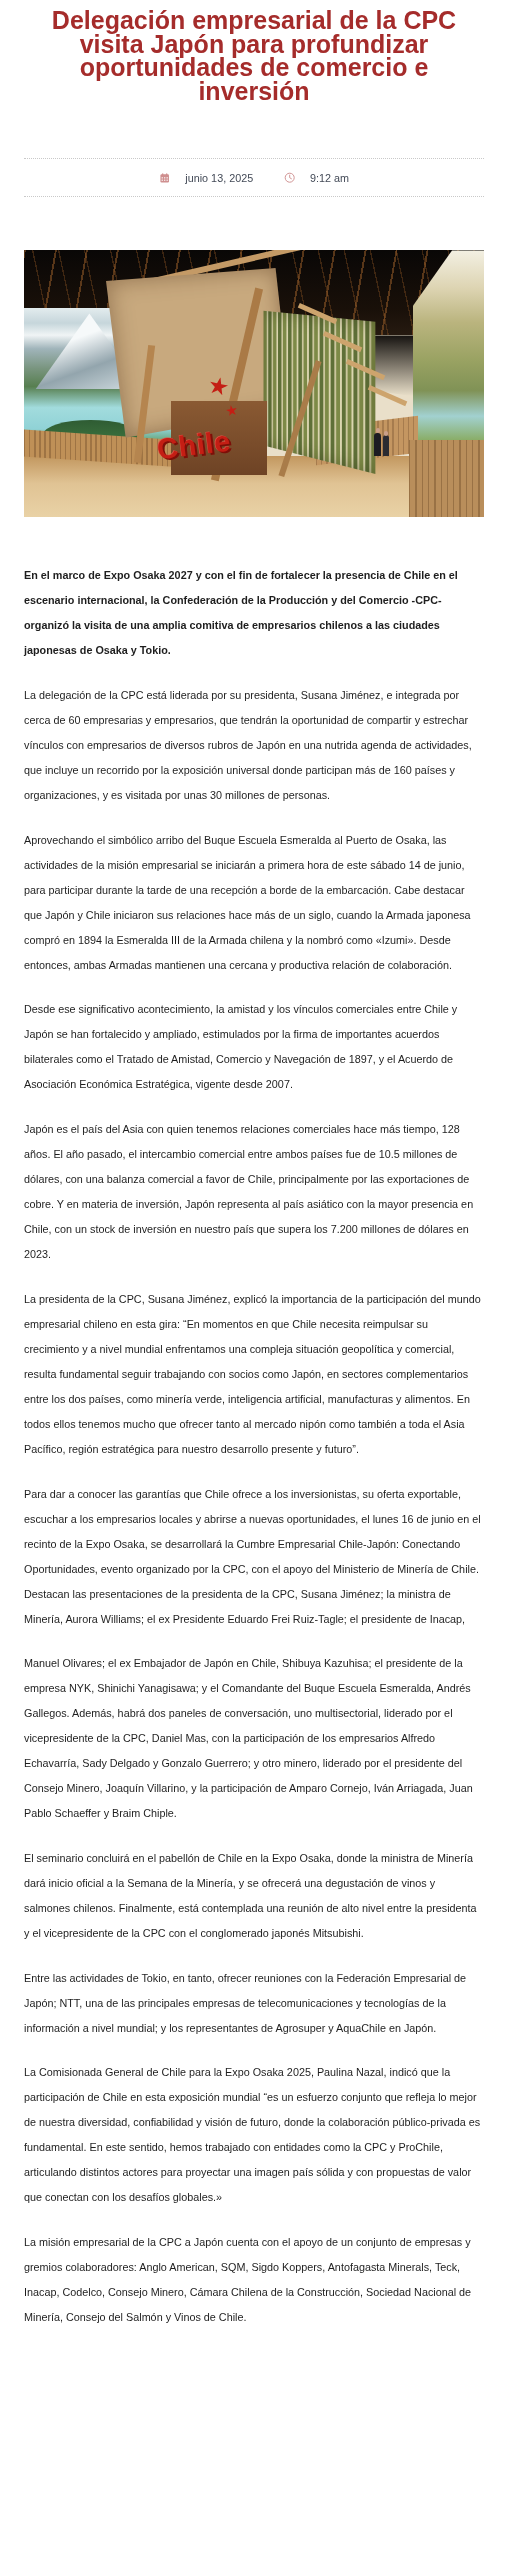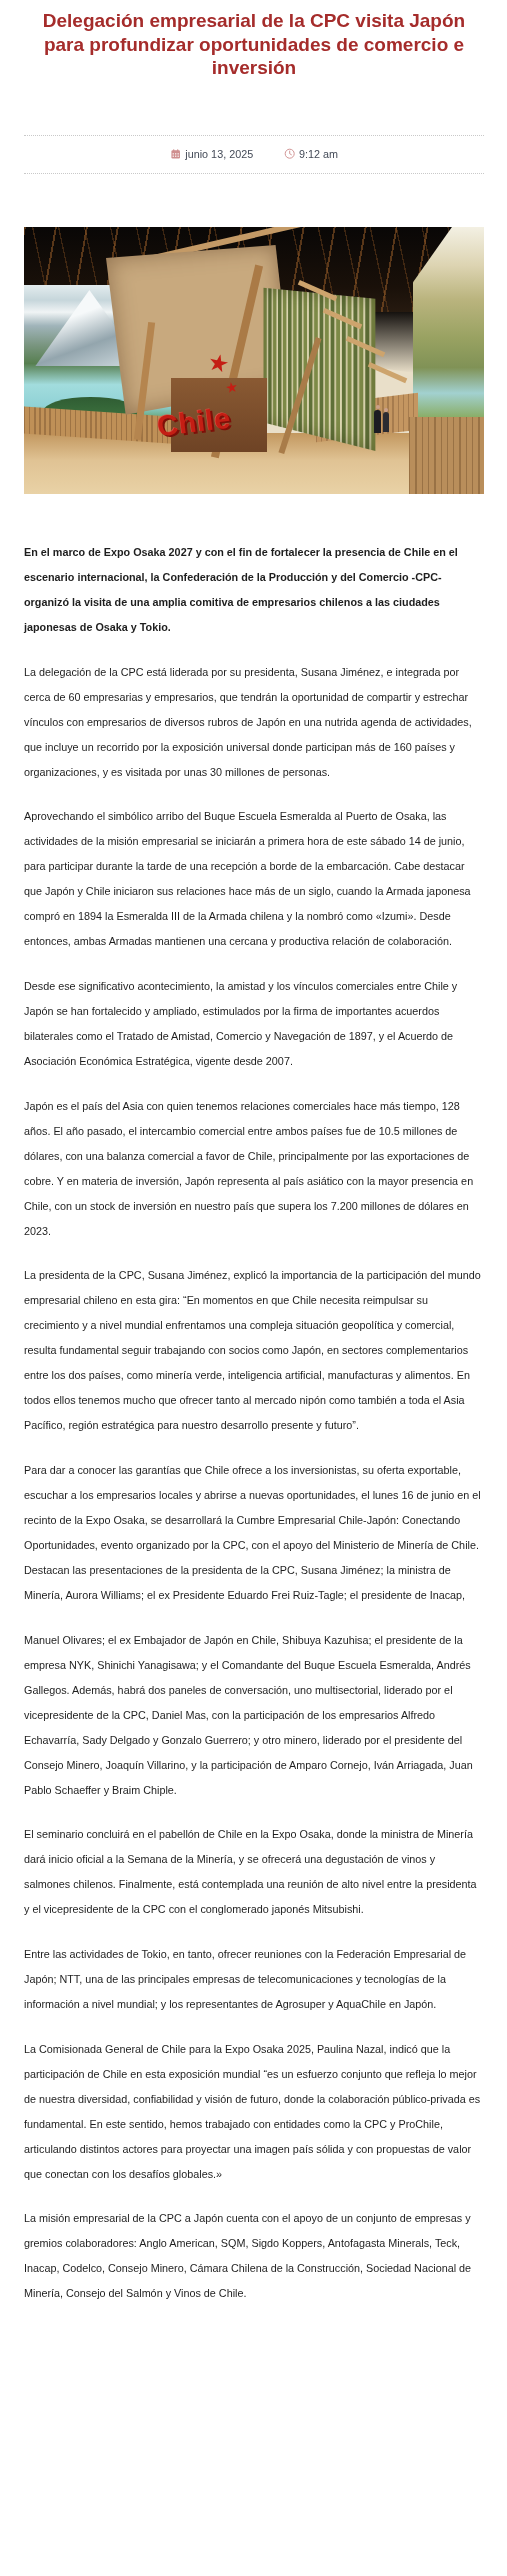--- a/index.html
+++ b/index.html
@@ -2,31 +2,31 @@
 <html style="font-size:10.2px"><head>
 <meta charset="utf-8">
 <style>
   html,body{margin:0;padding:0;background:#ffffff;}
   body{font-family:"Liberation Sans", sans-serif; width:508px; margin:0 auto;}
   .content{width:460px;margin:0 auto;}
 
   
   h1.article-title{
     max-width:444px;margin:9px auto 0;padding:0;
-    text-align:center;color:#a52c2b;font-size:19px;line-height:23.5px;font-weight:700;
+    text-align:center;color:#a52c2b;font-size:25px;line-height:23.5px;font-weight:700;
   }
 
   
   .meta-bar{
     margin-top:55px;padding:12.7px 0;
     border-top:0.6px dotted #c9c9c9;border-bottom:0.6px dotted #c9c9c9;
     display:flex;justify-content:center;align-items:center;gap:30.5px;
     color:#434a57;font-size:10.8px;
   }
-  .meta-item{display:flex;align-items:center;gap:4px;}
+  .meta-item{display:flex;align-items:center;gap:15px;}
   .meta-item svg{display:block;}
 
   
   .hero{margin-top:53px;position:relative;width:460px;height:267px;overflow:hidden;background:#e9dfc9;}
   .hero *{position:absolute;}
   .ceiling{left:0;right:0;top:0;height:85px;
     background:
       repeating-linear-gradient(100deg, rgba(150,92,40,.55) 0 1.9px, transparent 1.9px 30.5px),
       repeating-linear-gradient(78deg, rgba(120,72,30,.45) 0 1.3px, transparent 1.3px 25.4px),
       linear-gradient(180deg,#090706,#191009 70%,#261a10);}

